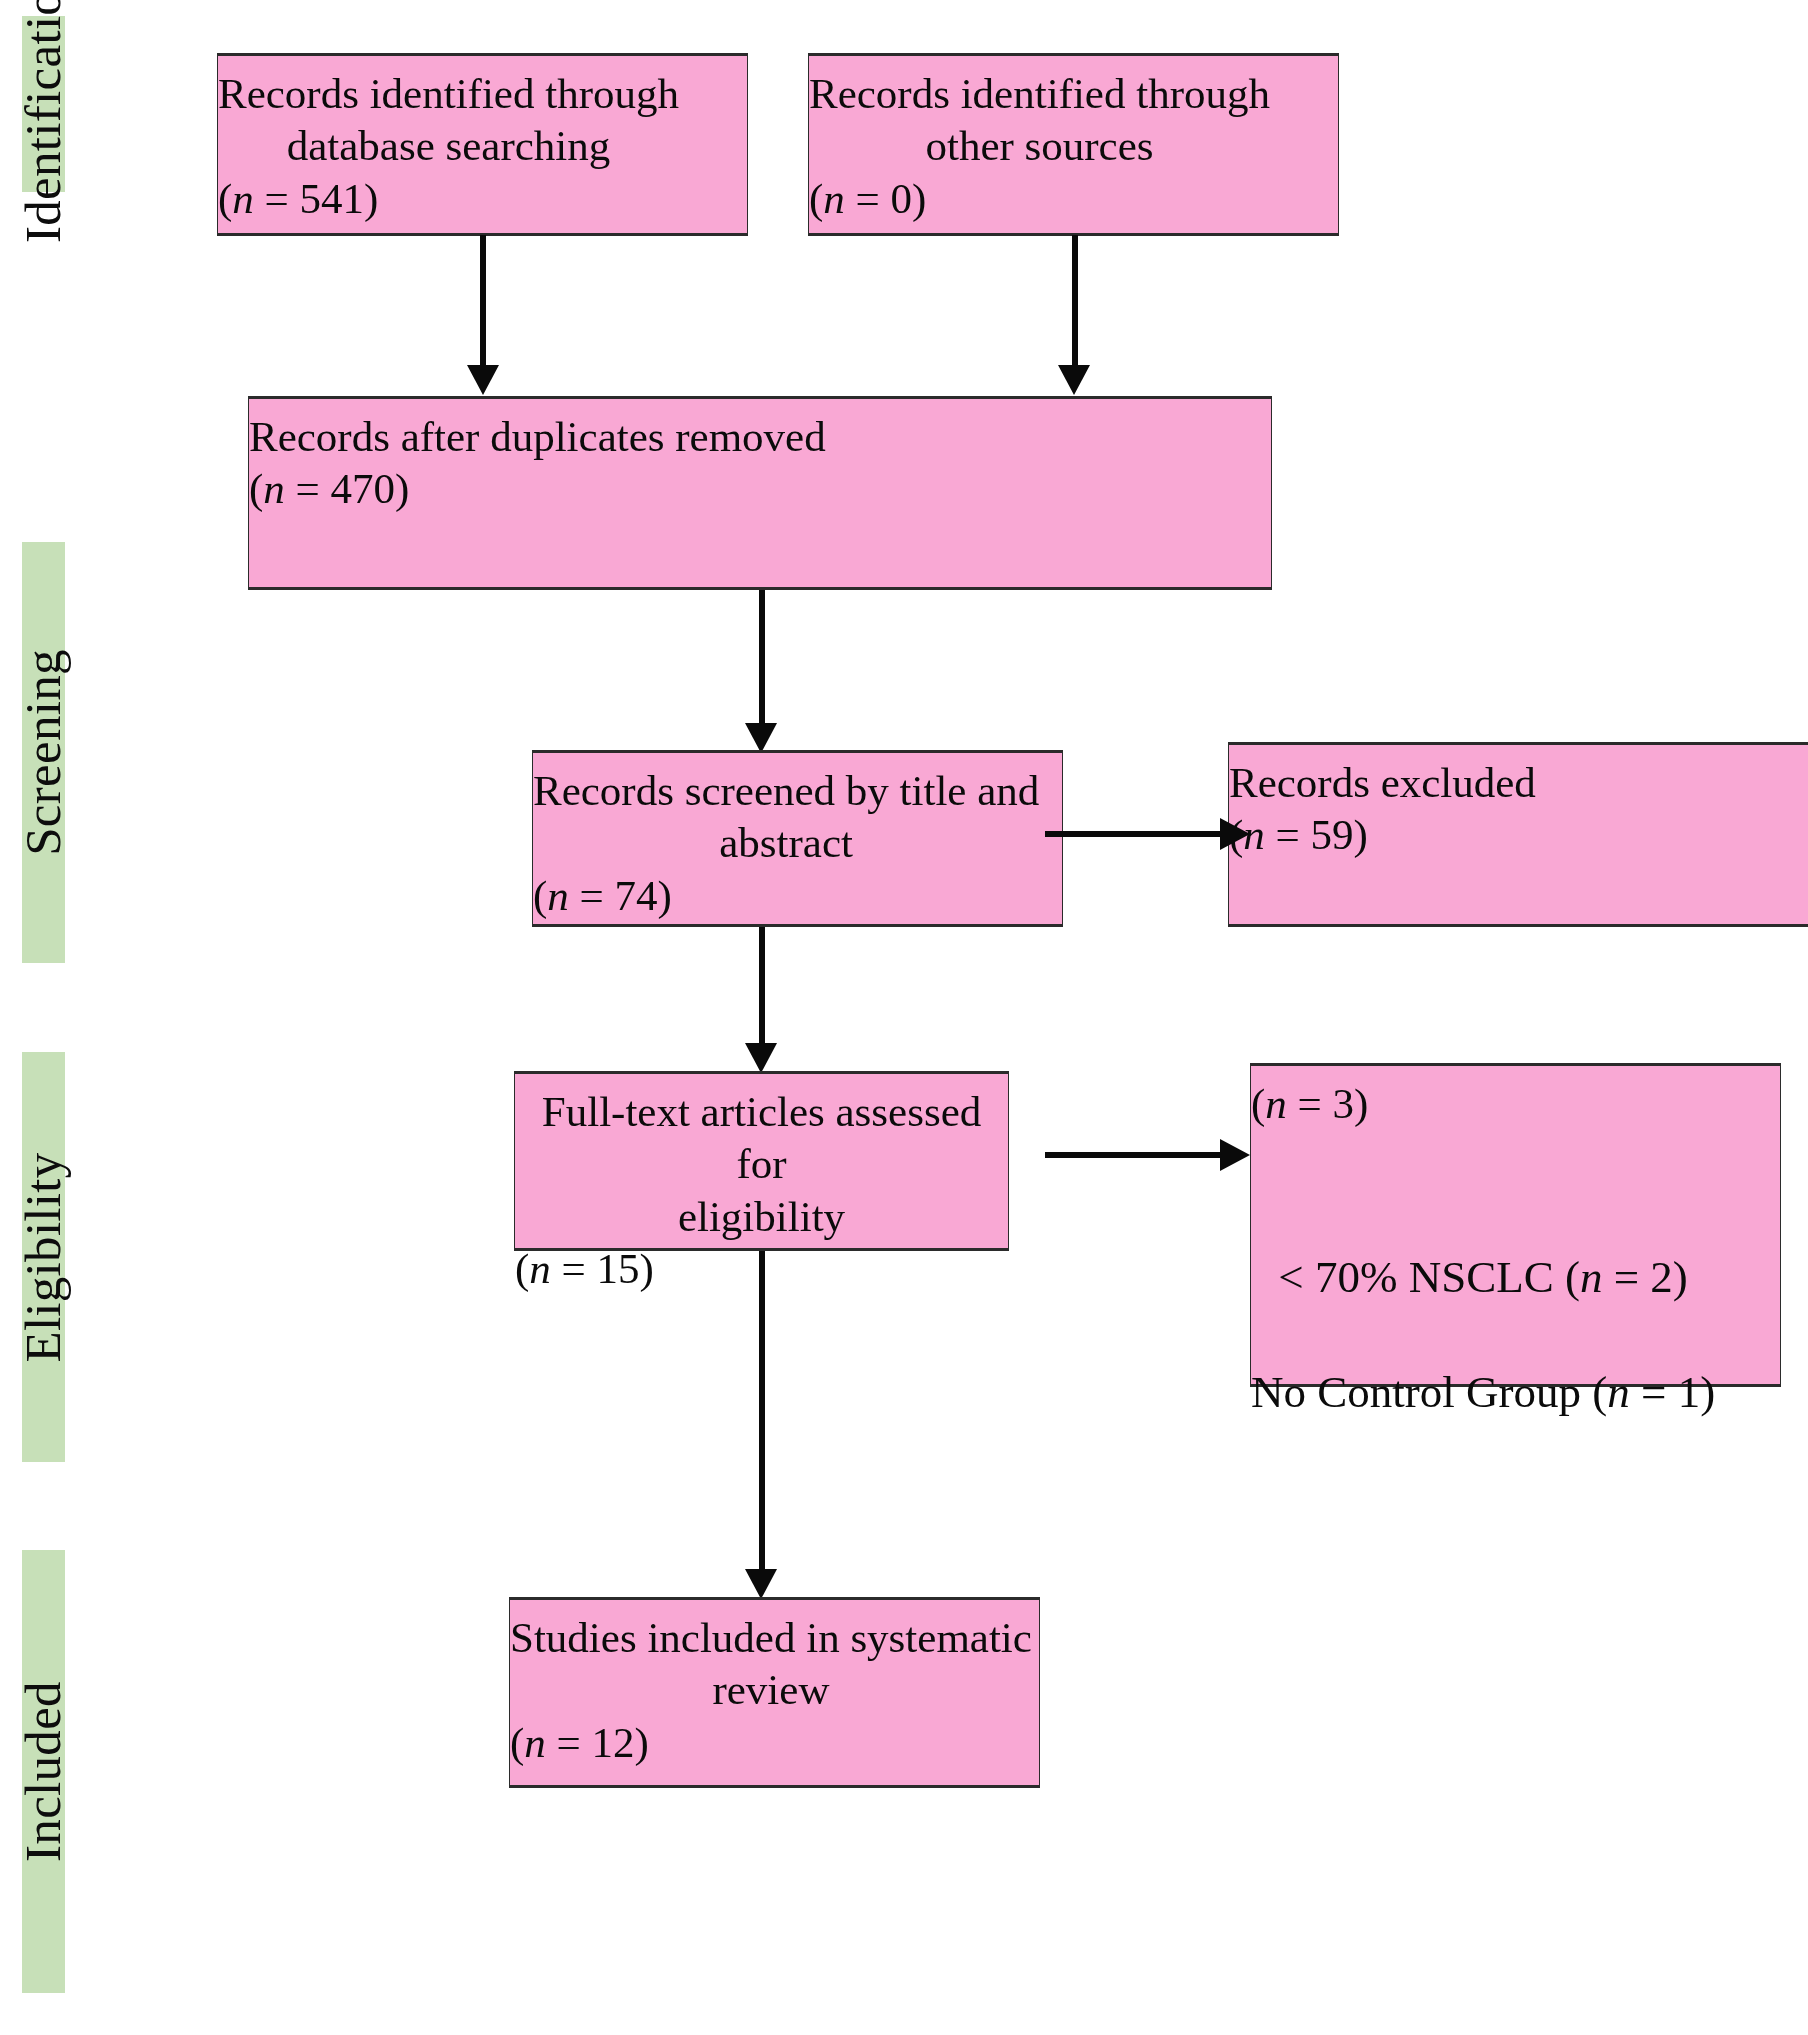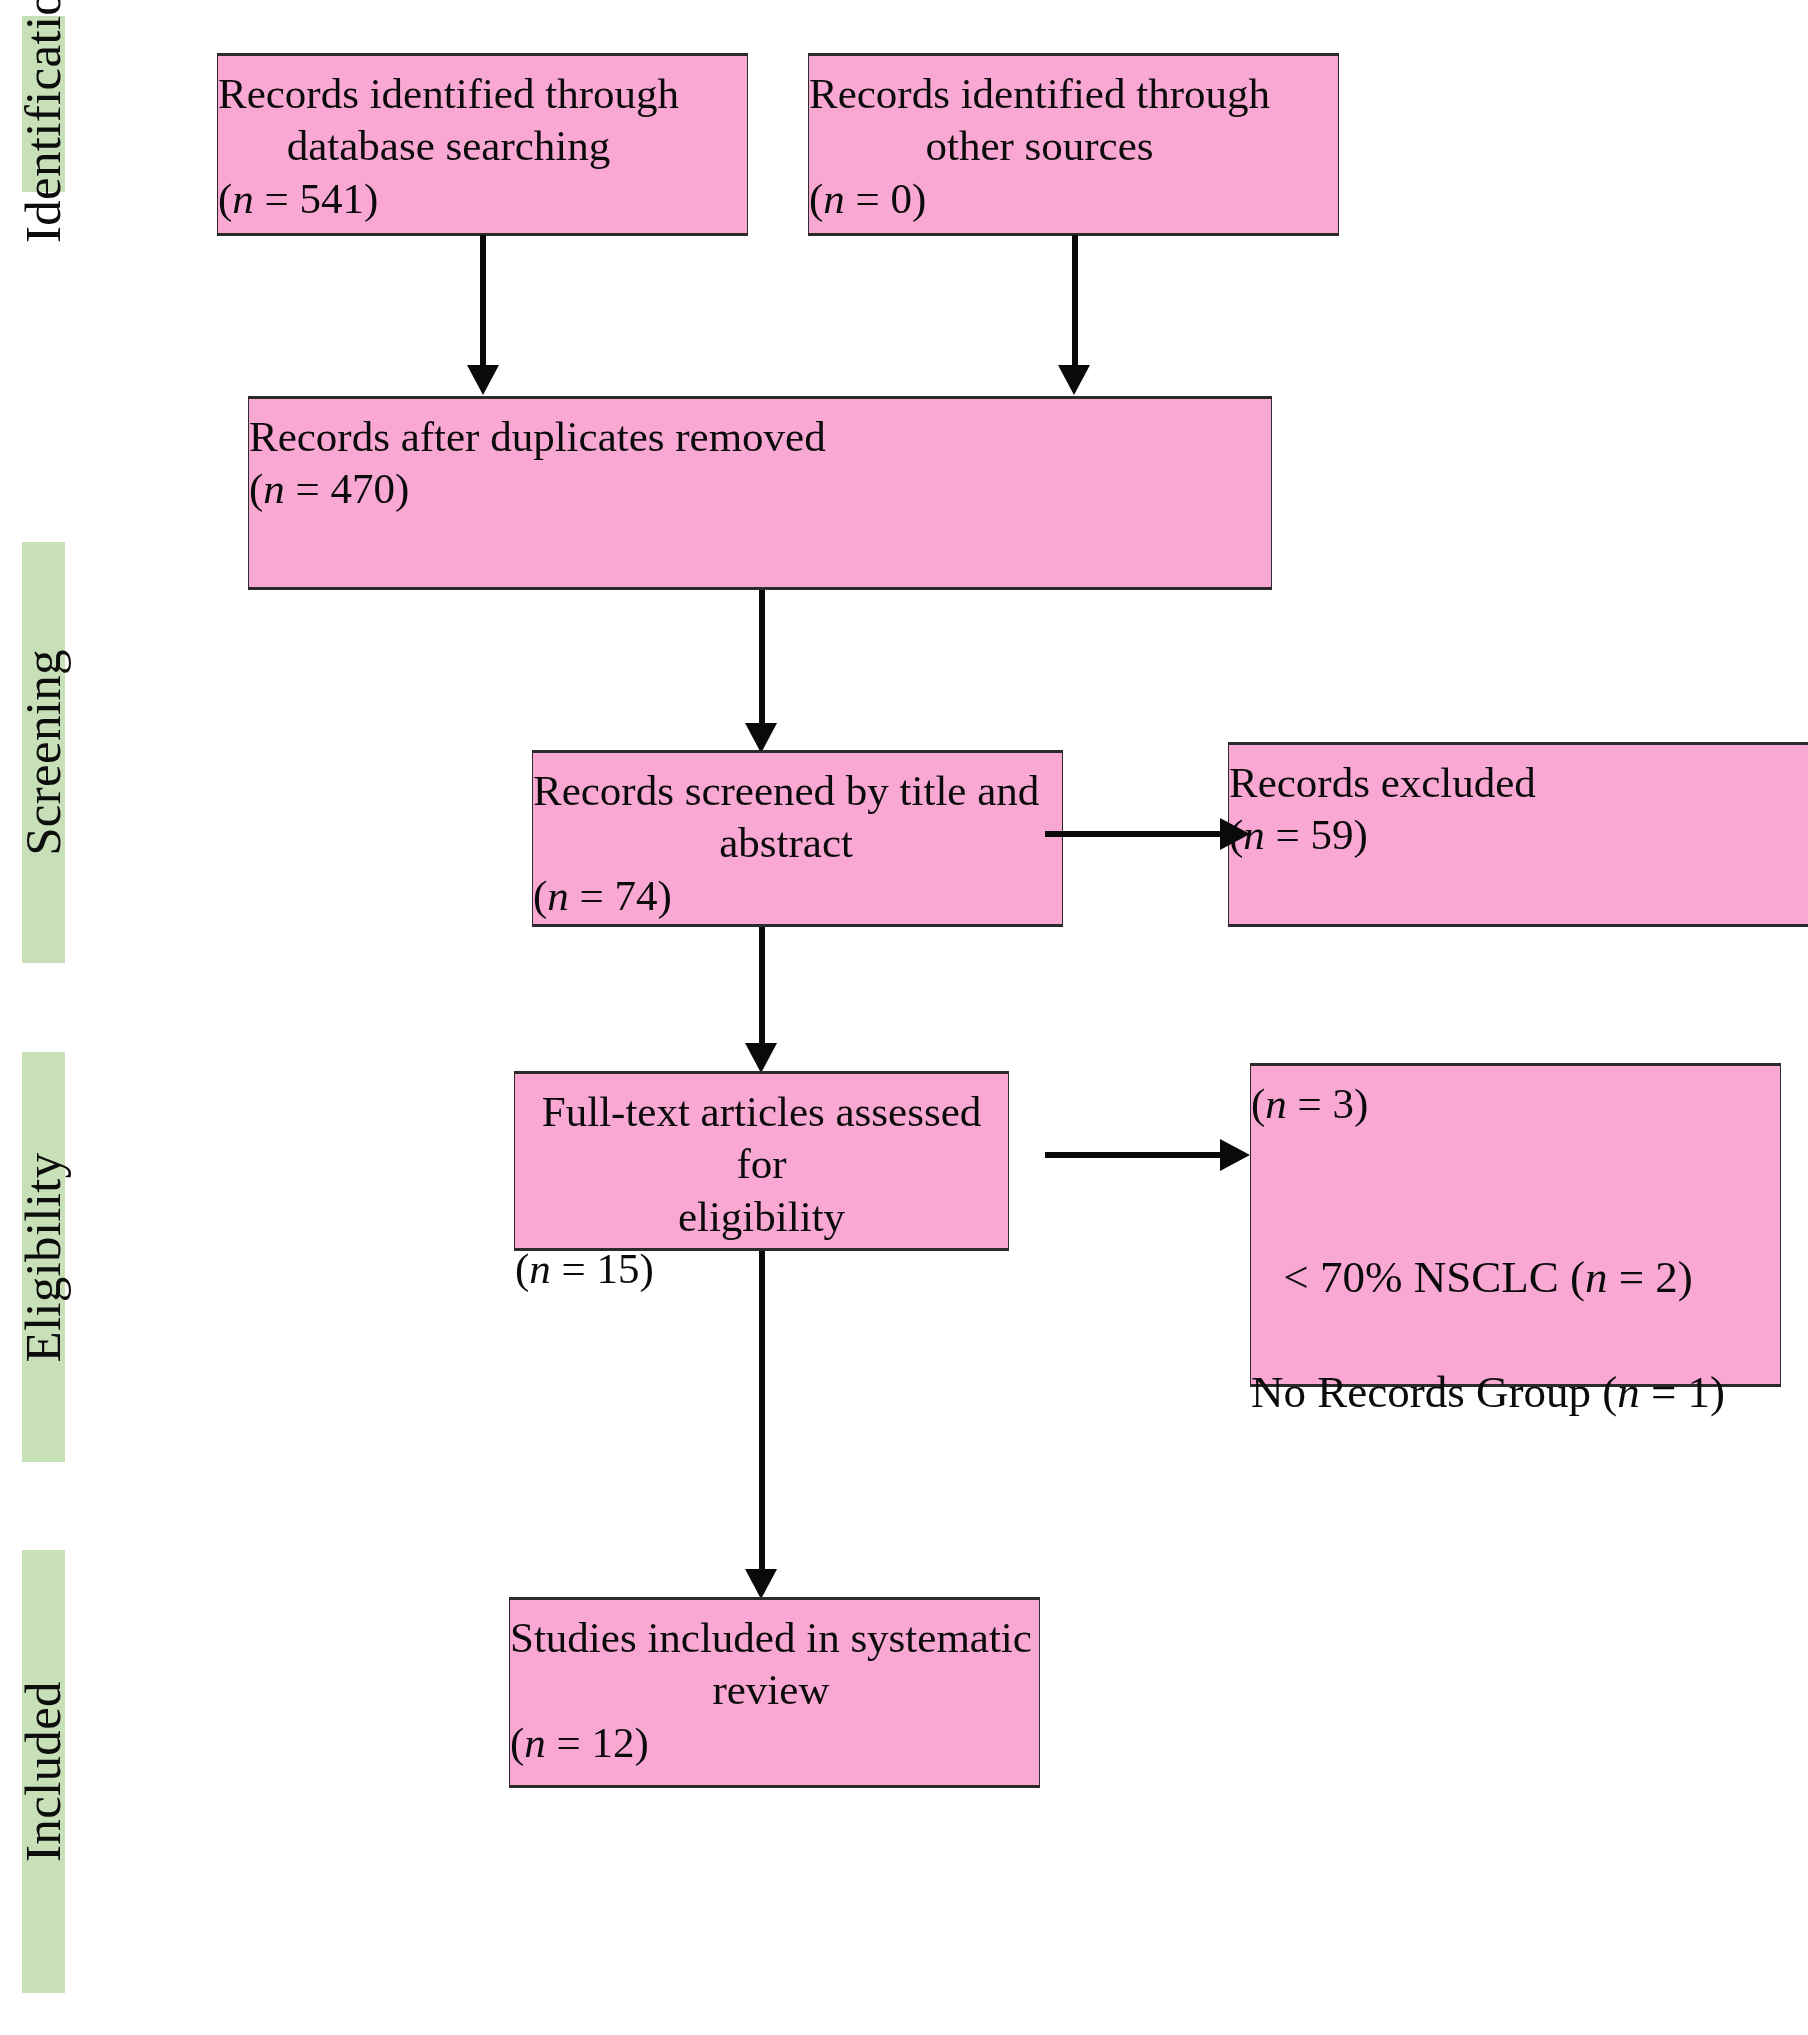--- a/index.html
+++ b/index.html
@@ -180,21 +180,21 @@
       <span>(</span><span class="ital">n</span><span> = </span><span>15</span><span>)</span>
     </div>
   </div>
 
   <div class="flow-box" style="left:1250px; top:1063px; width:531px; height:324px;">
     <div class="box-count">
       <span>(</span><span class="ital">n</span><span> = </span><span>3</span><span>)</span>
     </div>
     <div class="box-reasons">
       <div><span>&lt; 70% NSCLC (</span><span class="ital">n</span><span> = </span><span>2</span><span>)</span></div>
-      <div><span>No Records Group (</span><span class="ital">n</span><span> = </span><span>1</span><span>)</span></div>
+      <div><span>No Control Group (</span><span class="ital">n</span><span> = </span><span>1</span><span>)</span></div>
     </div>
   </div>
 
   <div class="conn-h" style="left:1045px; top:1152px; width:177px;"></div>
   <div class="arrow-right" style="left:1220px; top:1139px;"></div>
 
   <div class="conn-v" style="left:759px; top:1251px; height:321px;"></div>
   <div class="arrow-down" style="left:745px; top:1569px;"></div>
 
   <div class="flow-box" style="left:509px; top:1597px; width:531px; height:191px;">

